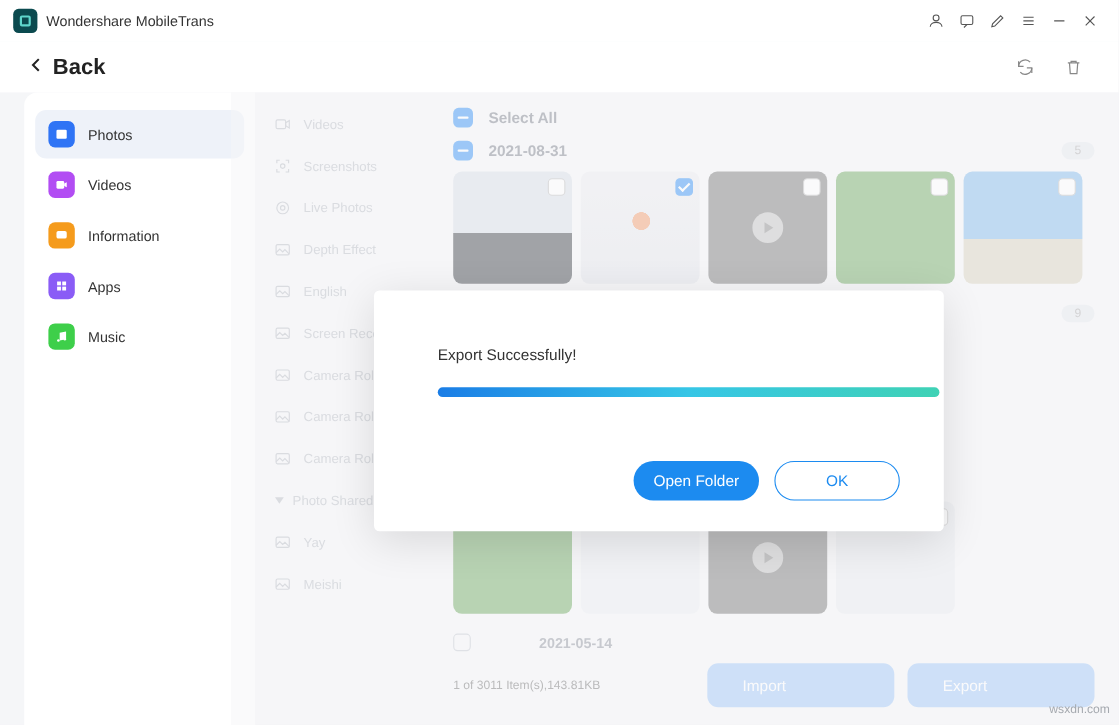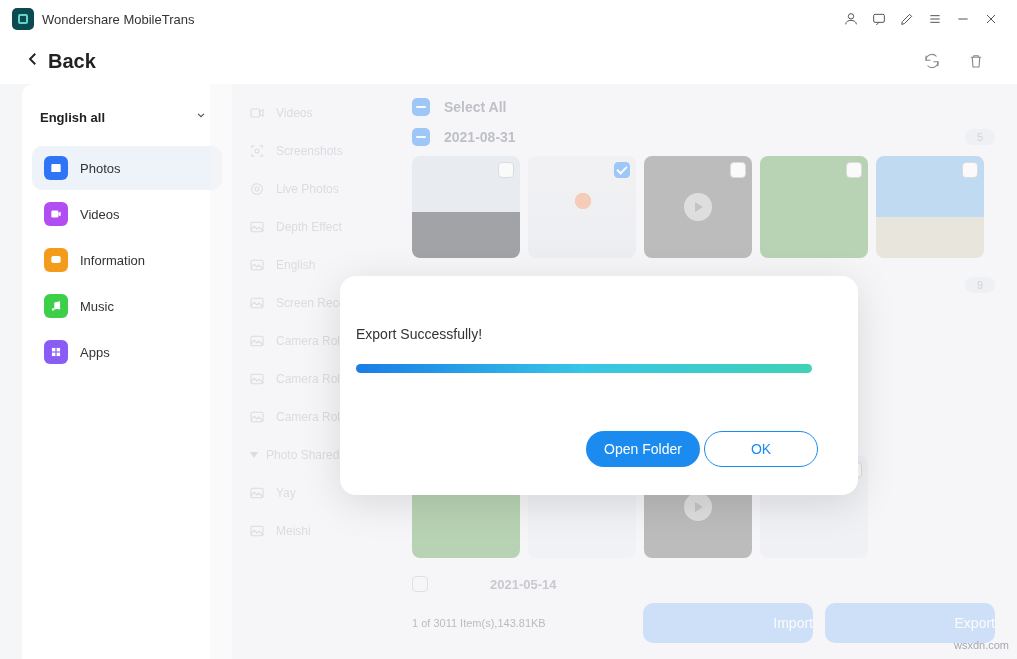--- a/index.html
+++ b/index.html
@@ -68,35 +68,35 @@
 .tf-bags { background: #eceef2; }
 .tf-cable { background: #e9ebef; }
 .tf-totoro { background: #dfe2e7; }
 
 .selrow2 { display: flex; align-items: center; height: 24px; }
 .chk2 { width: 16px; height: 16px; border: 1.5px solid #c4c8d0; border-radius: 4px; margin-right: 14px; }
 .date2 { font-size: 13px; font-weight: 700; color: #8e939d; margin-left: 48px; }
 
 .footer-row { display: flex; align-items: center; position: absolute; bottom: 16px; left: 10px; right: 22px; }
 .footer-stats { font-size: 11px; color: #737373; }
-.footer-btn { width: 170px; height: 40px; border-radius: 10px; display: flex; align-items: center; justify-content: flex-end; color: #fff; font-size: 14px; margin-left: 12px; cursor: pointer; padding-left: 32px; }
+.footer-btn { width: 170px; height: 40px; border-radius: 10px; display: flex; align-items: center; justify-content: flex-start; color: #fff; font-size: 14px; margin-left: 12px; cursor: pointer; padding-left: 32px; }
 .btn-import { background: #9ec6f8; }
 .btn-export { background: #9ec6f8; }
 .footer-spacer { flex: 1; }
 
 .watermark { position: absolute; bottom: 8px; right: 8px; font-size: 11px; color: #a5a9af; }
 
 
 .fade-cover { position: absolute; left: 210px; top: 84px; right: 0; bottom: 0; background: rgba(245,246,248,0.55); pointer-events: none; }
 
 
-.modal { position: absolute; left: 340px; top: 276px; width: 518px; background: #fff; border-radius: 16px; box-shadow: 0 8px 40px rgba(0,0,0,0.12); padding: 50px 40px 28px 16px; }
+.modal { position: absolute; left: 340px; top: 264px; width: 518px; background: #fff; border-radius: 5px; box-shadow: 0 8px 40px rgba(0,0,0,0.12); padding: 50px 40px 28px 58px; }
 .modal-title { font-size: 14px; color: #333; margin-bottom: 22px; }
 .progress { width: 456px; height: 9px; border-radius: 5px; background: linear-gradient(90deg,#1a7de6,#36c6e6 50%,#3fd2b5); }
-.modal-actions { display: flex; justify-content: flex-end; gap: 4px; margin-top: 58px; }
+.modal-actions { display: flex; justify-content: flex-end; gap: 14px; margin-top: 58px; }
 .mbtn { width: 114px; height: 36px; border-radius: 18px; font-size: 14px; display: flex; align-items: center; justify-content: center; cursor: pointer; }
 .mbtn-open { background: #1c8bf0; color: #fff; }
 .mbtn-ok { border: 1.5px solid #1c8bf0; color: #1c8bf0; background: #fff; }
 </style>
 </head>
 <body>
 
 <div class="titlebar">
   <div class="app-logo">
       <div class="app-logo-inner"></div>
@@ -154,26 +154,20 @@
   <div class="backrow-icon">
       <svg viewBox="0 0 24 24">
         <path d="M5 7h14M9 7V5h6v2M7 7l1 13h8l1-13"></path>
       </svg>
     </div>
 </div>
 
 <div class="main">
 
   <div class="sidebar">
-    <div class="lang-row">
-      <span class="lang-text">English all</span>
-      <span class="lang-chevron"><svg viewBox="0 0 24 24">
-            <path d="M7 10l5 5 5-5"></path>
-          </svg></span>
-    </div>
     <div id="cat-list">
         <div class="cat-item active">
           <div class="cat-icon" style="background:#2f74f5">
             <svg viewBox="0 0 24 24">
               <rect x="4" y="5" width="16" height="14" rx="2"></rect>
               <circle cx="9" cy="10" r="1.5" fill="#fff"></circle>
               <path d="M5 18l5-5 4 4 2-2 3 3" stroke="#fff" fill="none"></path>
             </svg>
           </div>
           <div class="cat-label">Photos</div>
@@ -188,41 +182,41 @@
           <div class="cat-label">Videos</div>
         </div>
         <div class="cat-item">
           <div class="cat-icon" style="background:#f59b1c">
             <svg viewBox="0 0 24 24">
               <rect x="4" y="5" width="16" height="12" rx="3"></rect>
               <path d="M9 21l3-4"></path>
             </svg>
           </div>
           <div class="cat-label">Information</div>
-        </div>
-        <div class="cat-item">
-          <div class="cat-icon" style="background:#3ecf4a">
-            <svg viewBox="0 0 24 24">
-              <path d="M9 18V6l10-2v12"></path>
-              <circle cx="7" cy="18" r="2"></circle>
-              <circle cx="17" cy="16" r="2"></circle>
-            </svg>
-          </div>
-          <div class="cat-label">Music</div>
         </div>
         <div class="cat-item">
           <div class="cat-icon" style="background:#8a5cf6">
             <svg viewBox="0 0 24 24">
               <rect x="5" y="5" width="6" height="6"></rect>
               <rect x="13" y="5" width="6" height="6"></rect>
               <rect x="5" y="13" width="6" height="6"></rect>
               <rect x="13" y="13" width="6" height="6"></rect>
             </svg>
           </div>
           <div class="cat-label">Apps</div>
+        </div>
+        <div class="cat-item">
+          <div class="cat-icon" style="background:#3ecf4a">
+            <svg viewBox="0 0 24 24">
+              <path d="M9 18V6l10-2v12"></path>
+              <circle cx="7" cy="18" r="2"></circle>
+              <circle cx="17" cy="16" r="2"></circle>
+            </svg>
+          </div>
+          <div class="cat-label">Music</div>
         </div>
       </div>
   </div>
 
   <div class="midcol">
     <div id="mid-list">
         <div class="mid-item">
           <div class="mid-icon">
             <svg viewBox="0 0 24 24">
               <rect x="3" y="6" width="13" height="12" rx="2"></rect>

